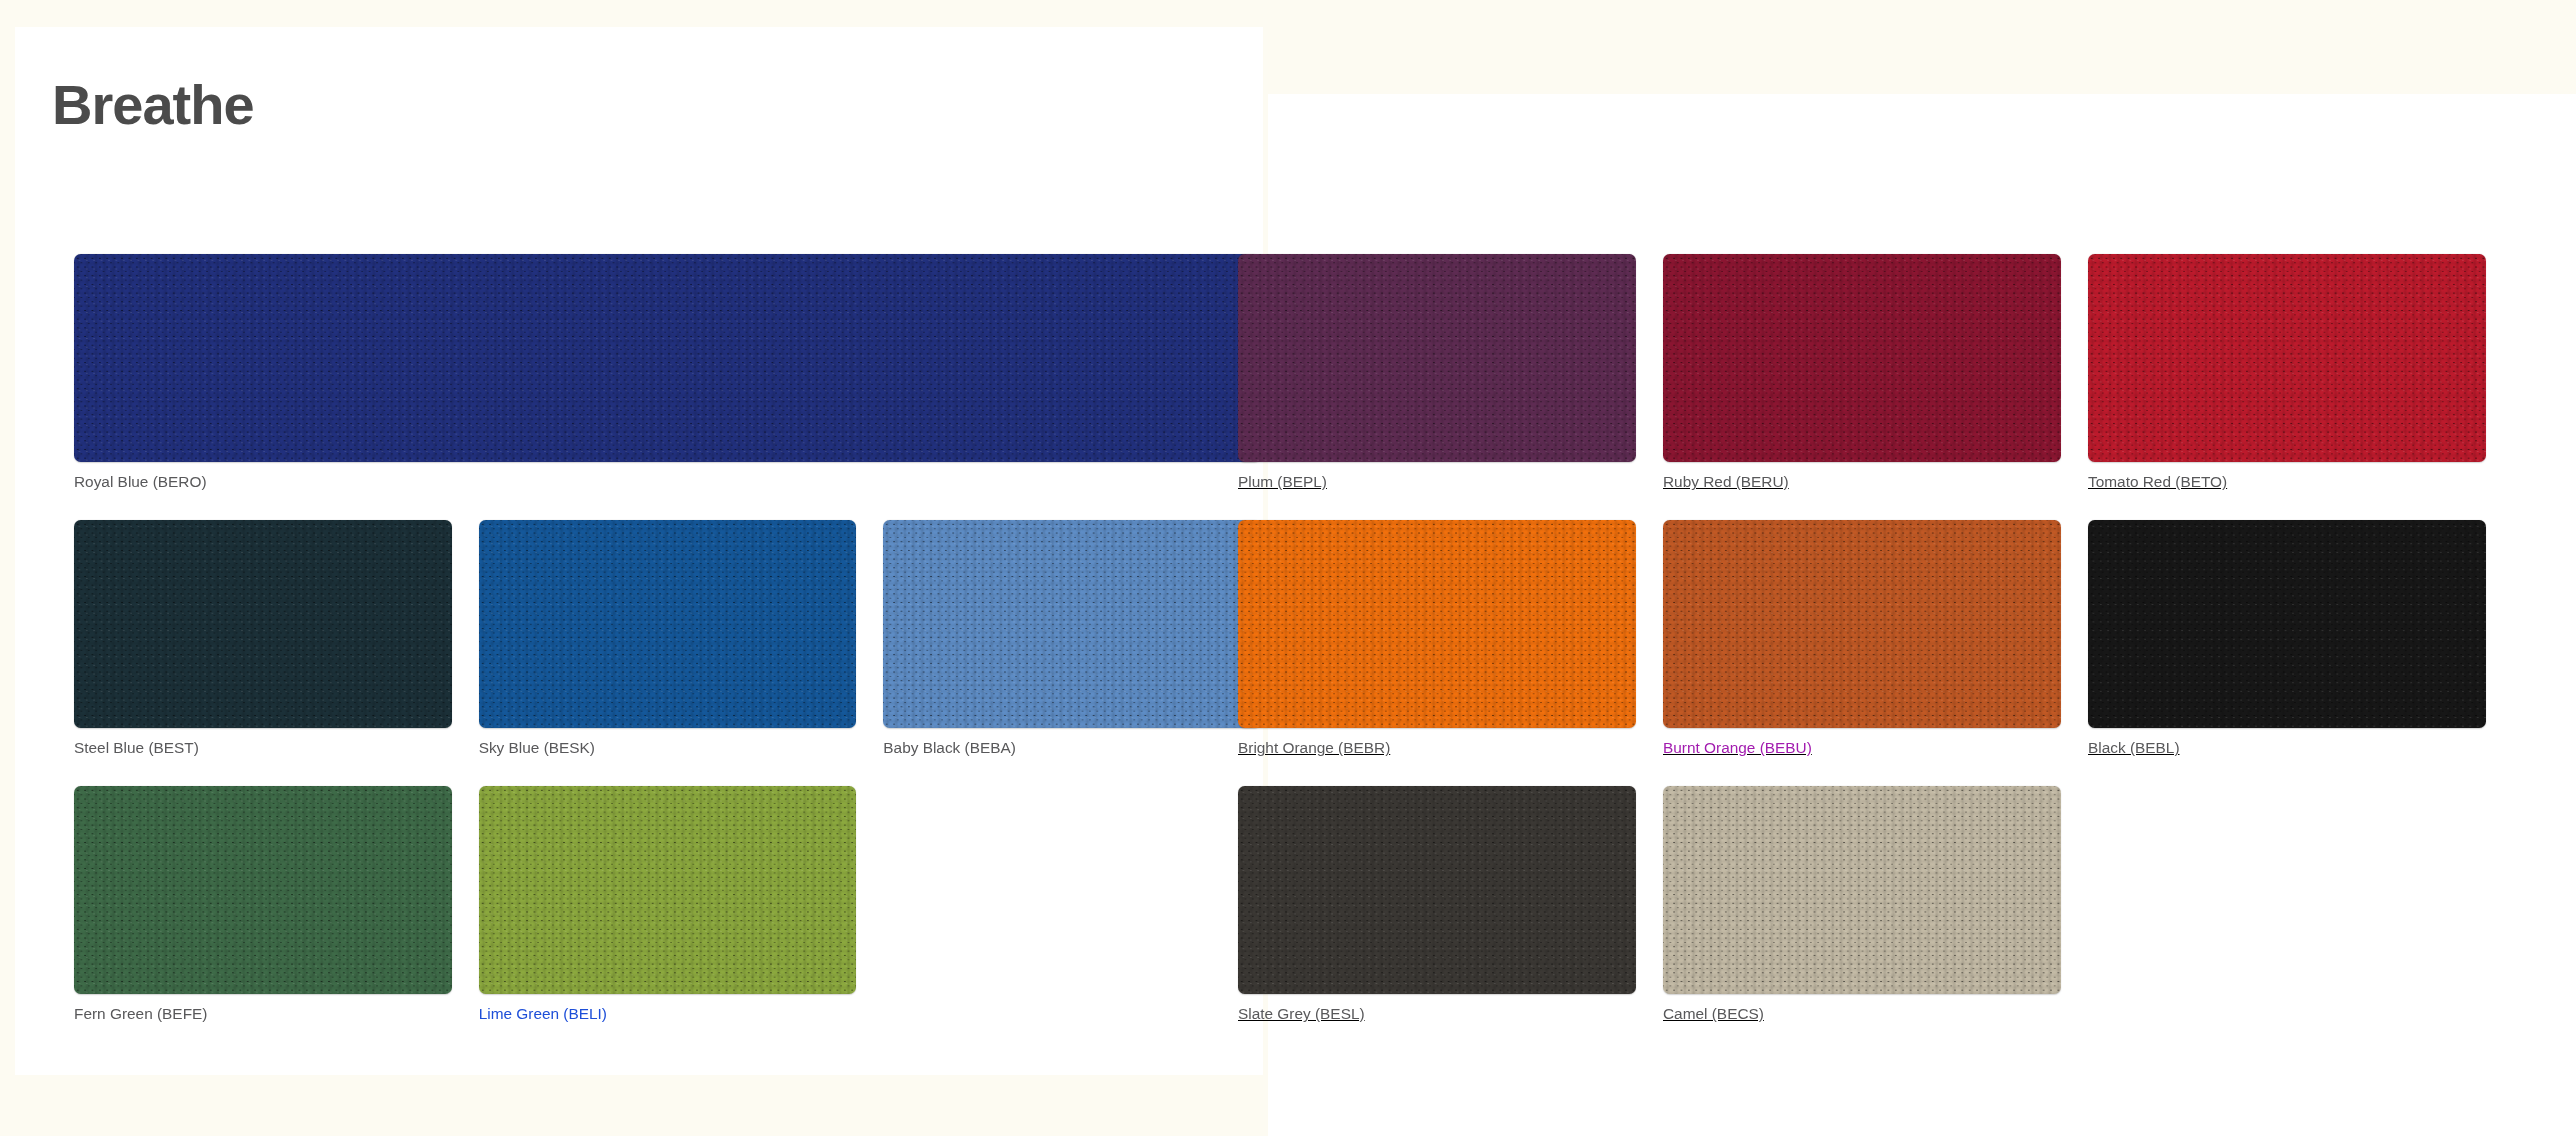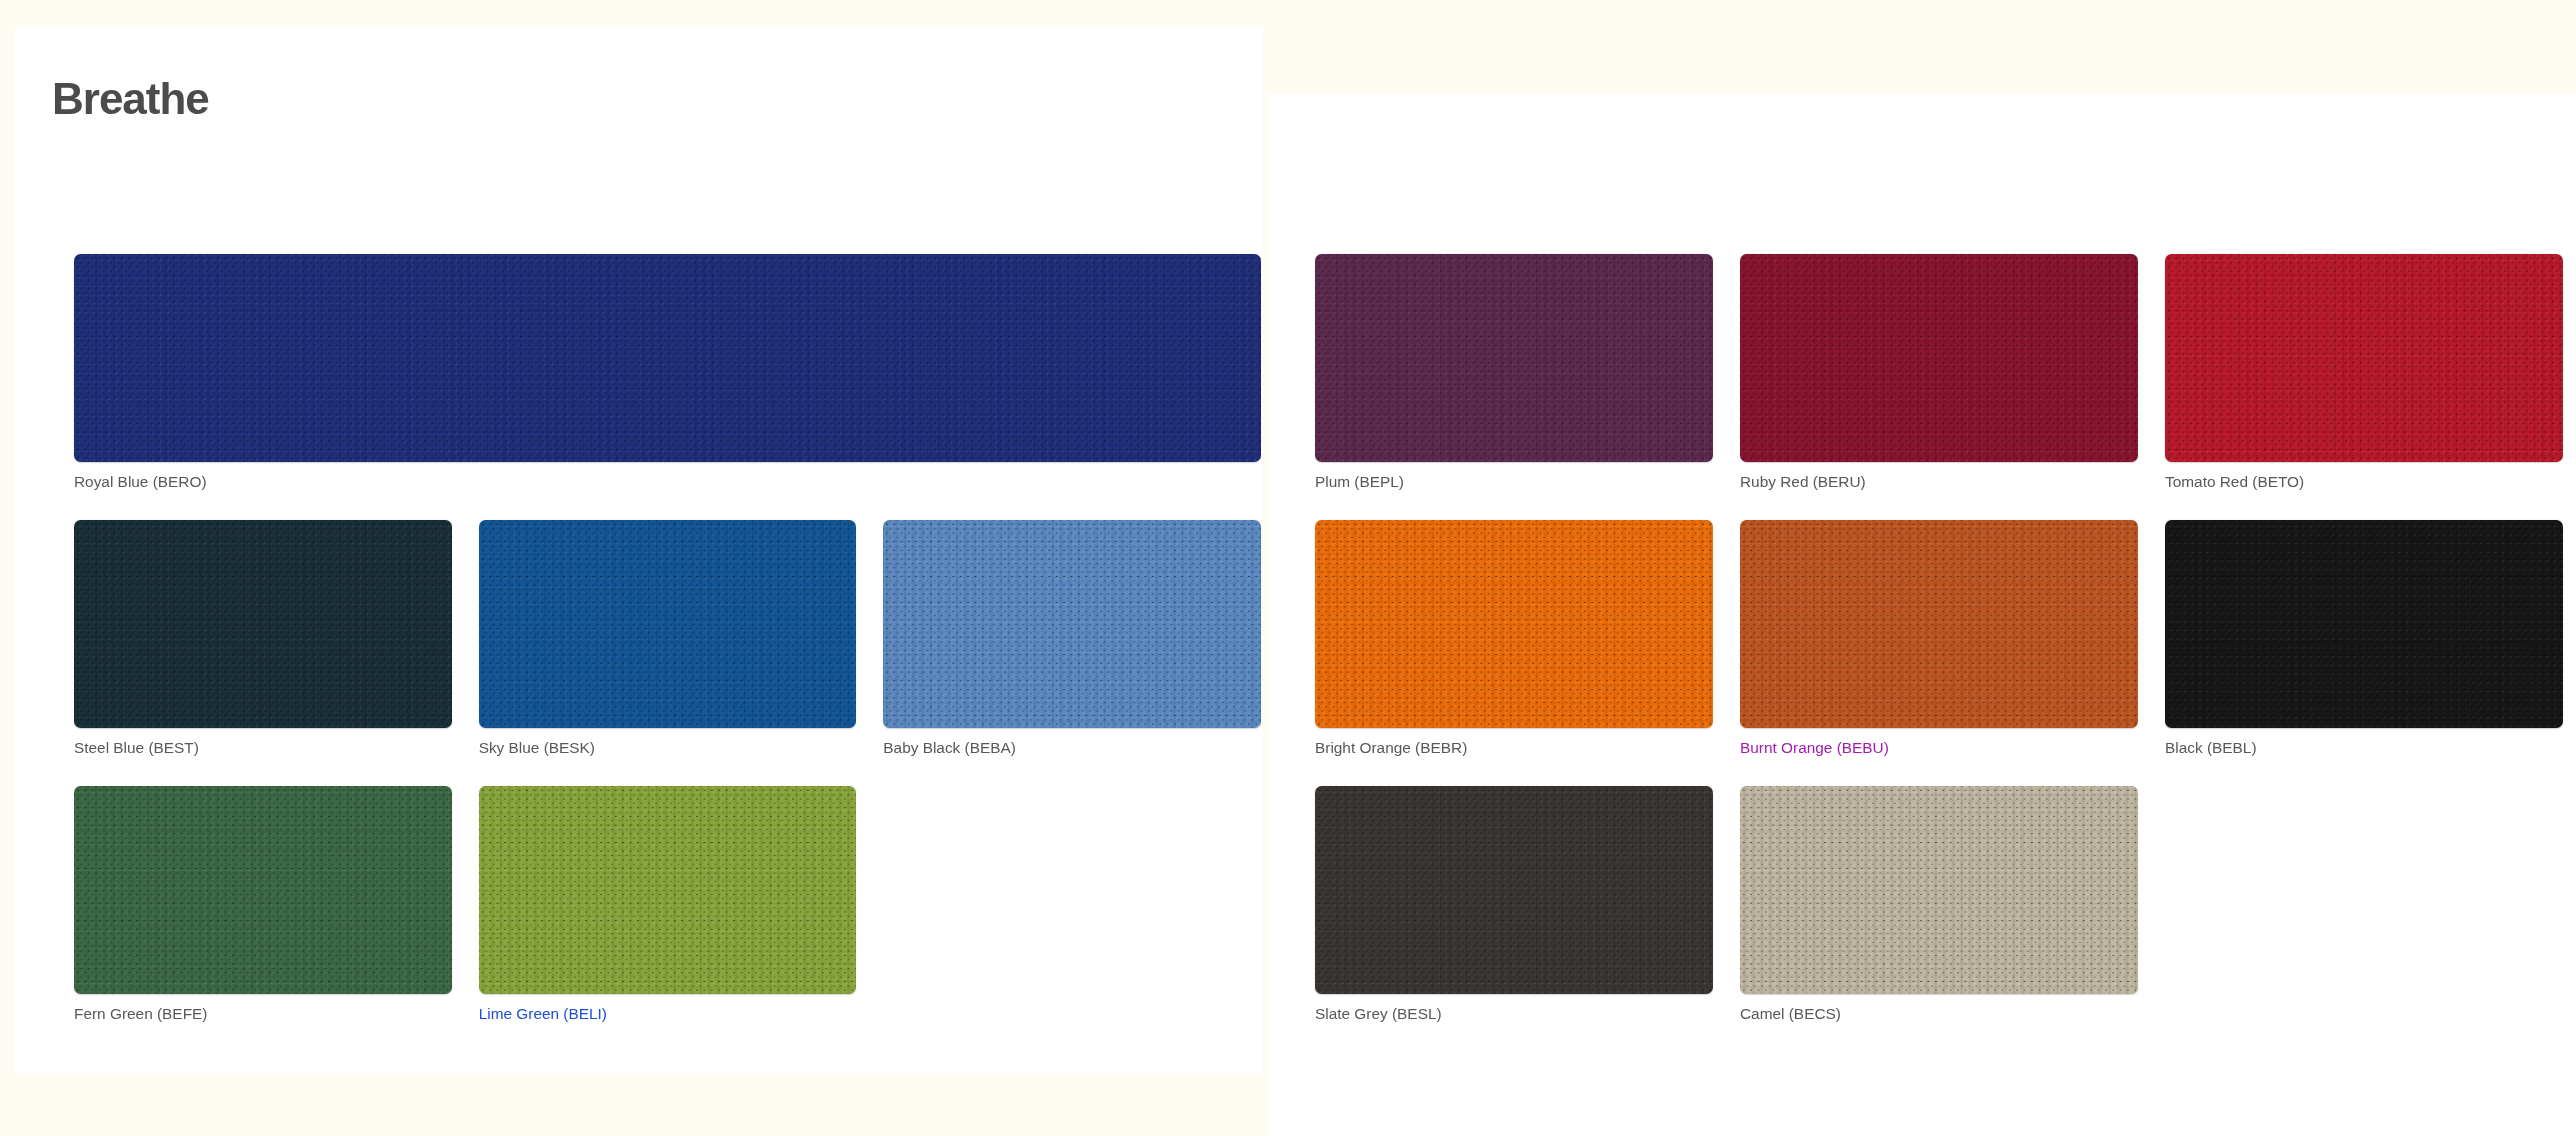--- a/index.html
+++ b/index.html
@@ -25,37 +25,37 @@
   #panel-left  { left: 14.8px;   top: 27px;  width: 1248px; height: 1048px; }
   #panel-right { left: 1268px; top: 94px; width: 1308px; height: 1042px; }
 
   
   .stage { position: absolute; inset: 0; z-index: 2; }
 
   .page-title {
     position: absolute;
     left: 52px;
     top: 77px;
-    font-size: 44px;
+    font-size: 56px;
     line-height: 1;
     font-weight: 700;
     letter-spacing: -1px;
     color: #4B4B4B;
   }
 
   .grid {
     position: absolute;
     display: grid;
     grid-template-columns: repeat(3, 1fr);
     column-gap: 27px;
     row-gap: 28px;
   }
 
   #grid-left  { left: 54px;   top: 254px; width: 1187px; }
-  #grid-right { left: 1295px; top: 254px; width: 1248px; }
+  #grid-right { left: 1218px; top: 254px; width: 1248px; text-decoration: underline; }
 
   .swatch-cell { width: 100%; margin-left: 20px; }
   .swatch-cell.span3 { grid-column: 1 / span 3; }
 
   .swatch {
     position: relative;
     width: 100%;
     height: 208px;
     border-radius: 6.7px;
     overflow: hidden;

